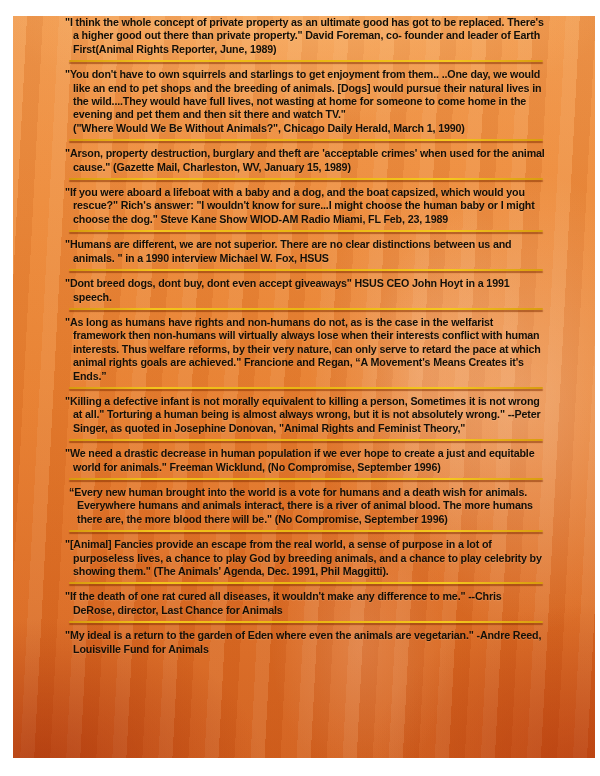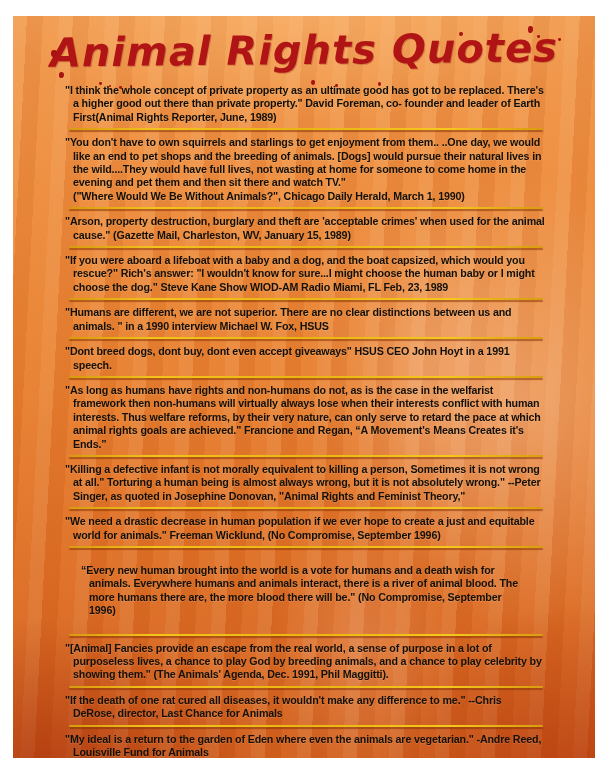--- a/index.html
+++ b/index.html
@@ -72,36 +72,20 @@
     border-radius:2px;
     background:linear-gradient(90deg,#d79a0e 0%,#f3c41c 18%,#e9b512 50%,#f5c81e 80%,#d99c0f 100%);
     box-shadow:0 2px 1px rgba(130,48,0,0.55);
   }
 </style>
 </head>
 <body>
 
 <div class="poster">
 
-  <div class="title-wrap">
-    <span class="poster-title">Animal Rights Quotes</span>
-    <span class="splat" style="left:38px;top:28px;width:6px;height:7px;"></span>
-    <span class="splat" style="left:46px;top:50px;width:5px;height:6px;"></span>
-    <span class="splat" style="left:86px;top:60px;width:3px;height:3px;"></span>
-    <span class="splat" style="left:96px;top:63px;width:2px;height:2px;"></span>
-    <span class="splat" style="left:106px;top:64px;width:3px;height:3px;"></span>
-    <span class="splat" style="left:117px;top:63px;width:2px;height:2px;"></span>
-    <span class="splat" style="left:298px;top:58px;width:4px;height:5px;"></span>
-    <span class="splat" style="left:322px;top:62px;width:3px;height:3px;"></span>
-    <span class="splat" style="left:365px;top:60px;width:3px;height:4px;"></span>
-    <span class="splat" style="left:446px;top:10px;width:4px;height:4px;"></span>
-    <span class="splat" style="left:515px;top:4px;width:5px;height:7px;"></span>
-    <span class="splat" style="left:524px;top:13px;width:3px;height:3px;"></span>
-    <span class="splat" style="left:545px;top:16px;width:3px;height:3px;"></span>
-  </div>
 
   <div class="quotes">
     <div class="quote-block">
       <p class="quote" style="margin: 0px;">"I think the whole concept of private property as an ultimate good has got to be replaced. There's a higher good out there than private property."  David Foreman, co- founder and leader of Earth First(Animal Rights Reporter, June, 1989)</p>
       <div class="divider"></div>
     </div>
 
     <div class="quote-block">
       <p class="quote" style="margin: 0px;">"You don't have to own squirrels and starlings to get enjoyment from them.. ..One day, we would like an end to pet shops and the breeding of animals. [Dogs] would pursue their natural lives in the wild....They would have full lives, not wasting at home for someone to come home in the evening and pet them and then sit there and watch TV."
 ("Where Would We Be Without Animals?", Chicago Daily Herald, March 1, 1990)</p>
@@ -137,21 +121,21 @@
       <p class="quote" style="margin: 0px;">"Killing a defective infant is not morally equivalent to killing a person, Sometimes it is not wrong at all."  Torturing a human being is almost always wrong, but it is not absolutely wrong." --Peter Singer, as quoted in Josephine Donovan, "Animal Rights and Feminist Theory,"</p>
       <div class="divider"></div>
     </div>
 
     <div class="quote-block">
       <p class="quote" style="margin: 0px;">"We need a drastic decrease in human population if we ever hope to create a just and equitable world for animals." Freeman Wicklund,  (No Compromise, September 1996)</p>
       <div class="divider"></div>
     </div>
 
     <div class="quote-block">
-      <p class="quote" style="margin: 16px;">“Every new human brought into the world is a vote for humans and a death wish for animals. Everywhere humans and animals interact, there is a river of animal blood. The more humans there are, the more blood there will be." (No Compromise, September 1996)</p>
+      <p class="quote" style="margin: 4px;">“Every new human brought into the world is a vote for humans and a death wish for animals. Everywhere humans and animals interact, there is a river of animal blood. The more humans there are, the more blood there will be." (No Compromise, September 1996)</p>
       <div class="divider"></div>
     </div>
 
     <div class="quote-block">
       <p class="quote" style="margin: 0px;">"[Animal] Fancies provide an escape from the real world, a sense of purpose in a lot of purposeless lives, a chance to play God by breeding animals, and a chance to play celebrity by showing them." (The Animals' Agenda, Dec. 1991, Phil Maggitti).</p>
       <div class="divider"></div>
     </div>
 
     <div class="quote-block">
       <p class="quote" style="margin: 0px;">"If the death of one rat cured all diseases, it wouldn't make any difference to me."  --Chris DeRose, director, Last Chance for Animals</p>

